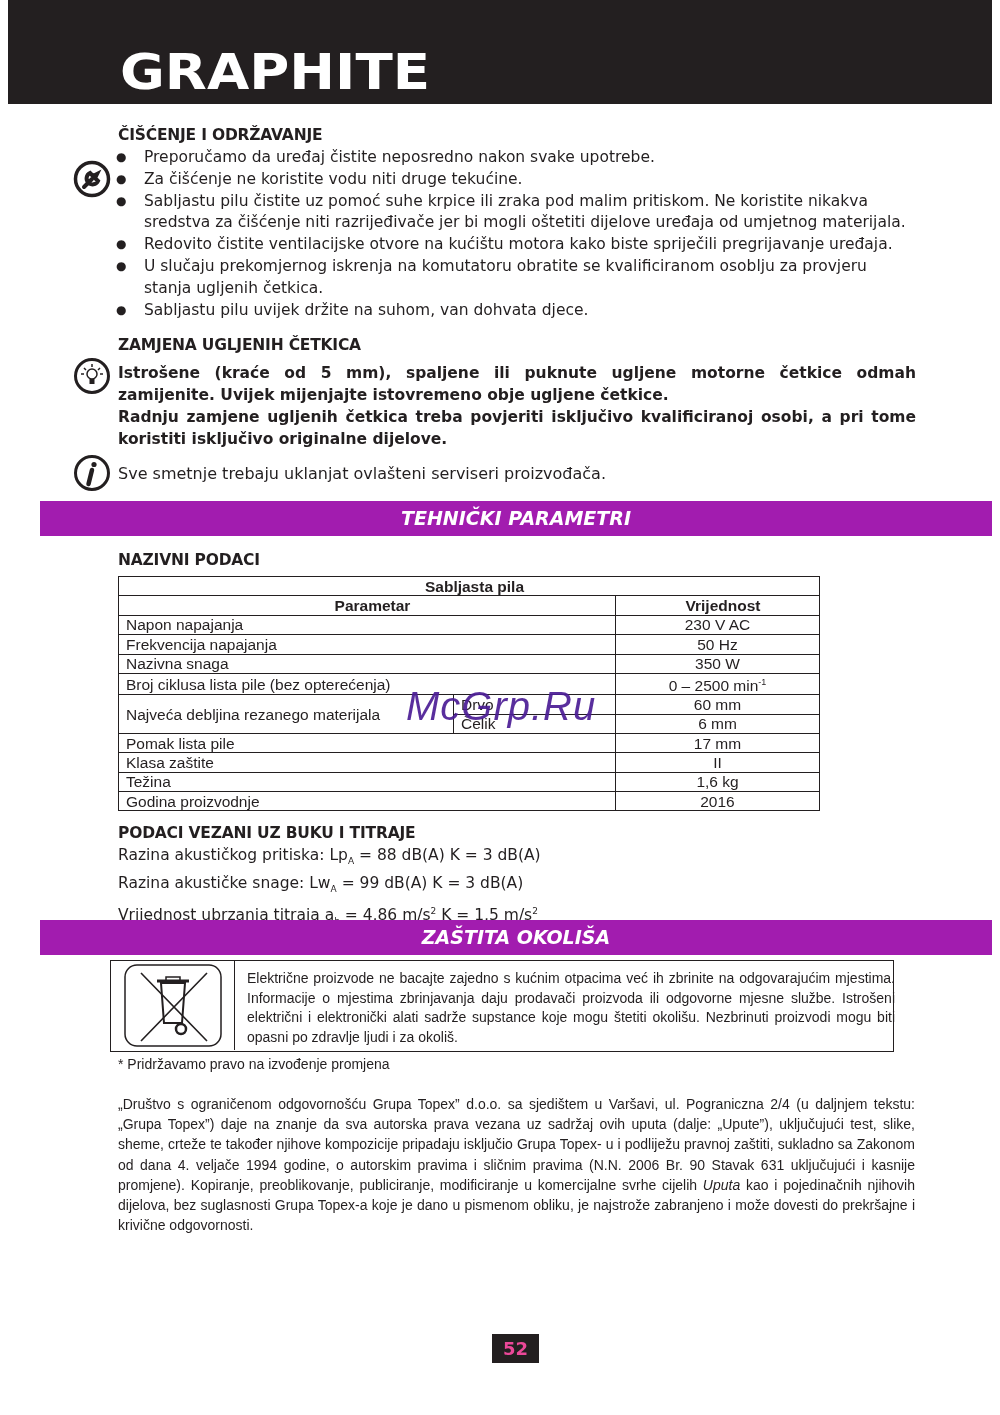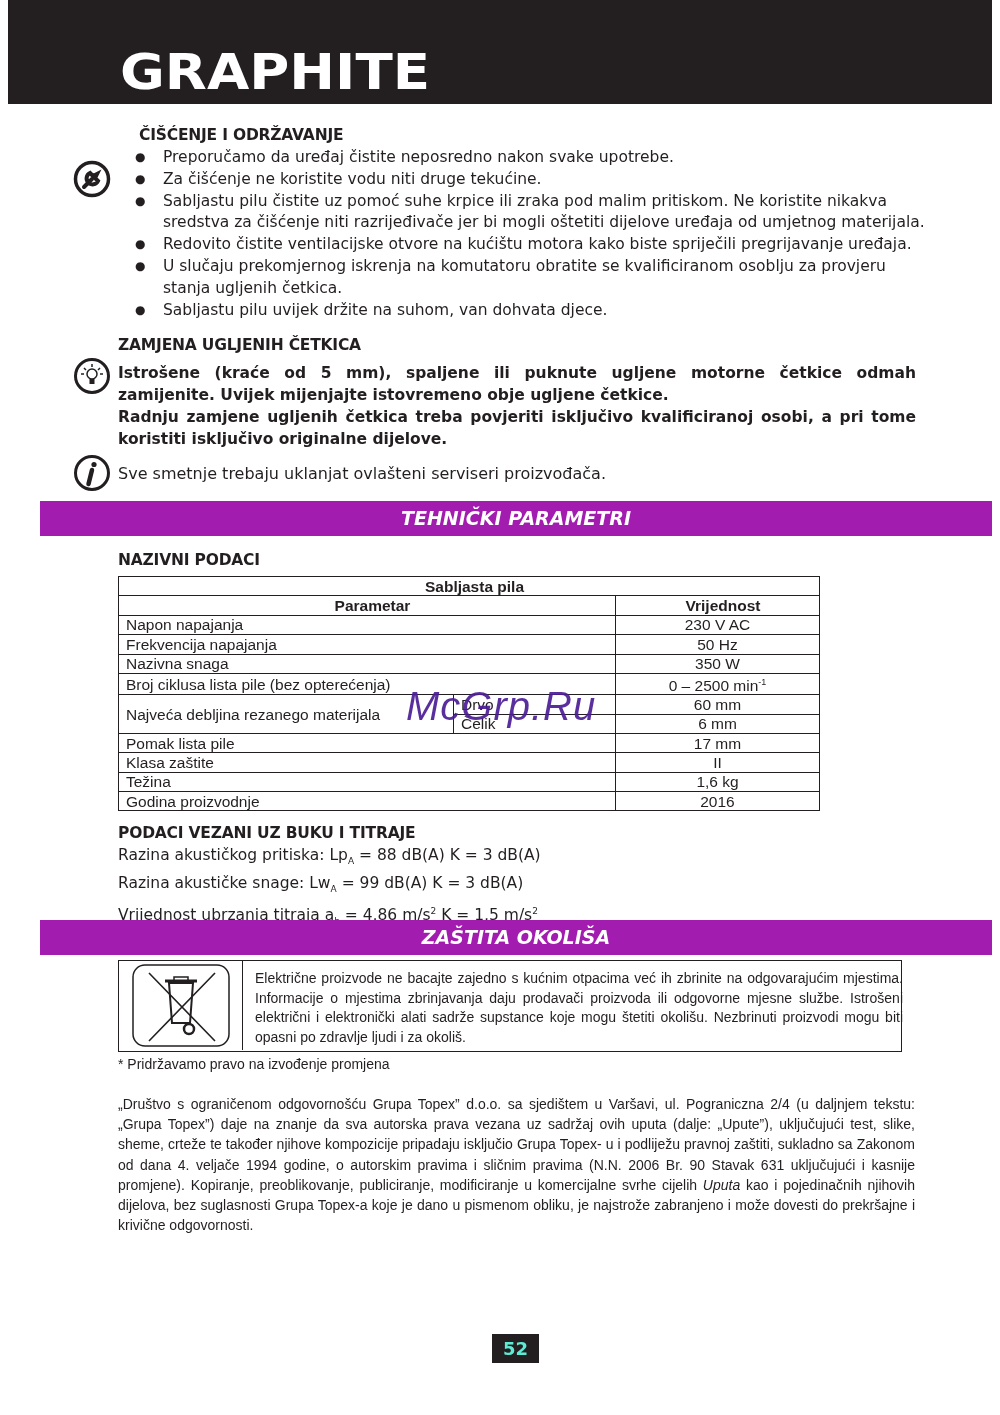--- a/index.html
+++ b/index.html
@@ -2,60 +2,60 @@
 <html><head>
 <meta charset="utf-8">
 <style>
   * { box-sizing: border-box; margin: 0; padding: 0; }
   body { width: 1000px; height: 1415px; background: #ffffff; position: relative; font-family: "DejaVu Sans", sans-serif; color: #231f20; overflow: hidden; }
   .header-bar { position: absolute; left: 8px; top: 0; width: 984px; height: 104px; background: #231f20; }
   .logo { position: absolute; left: 112px; top: 46px; height: 46px; }
   .logo svg { height: 46px; }
 
   .sec-title { position: absolute; left: 118px; font-weight: bold; font-size: 15.5px; letter-spacing: -0.2px; }
-  .bullets { position: absolute; left: 132px; top: 147px; width: 800px; list-style: none; font-size: 15.5px; line-height: 21.8px; }
+  .bullets { position: absolute; left: 113px; top: 147px; width: 800px; list-style: none; font-size: 15.5px; line-height: 21.8px; }
   .bullets li { position: relative; padding-left: 31px; }
   .bullets li::before { content: "\25CF"; position: absolute; left: 3px; top: 0; font-size: 12px; }
 
   .icon { position: absolute; }
   .note-bold { position: absolute; left: 118px; width: 798px; font-weight: bold; font-size: 15.5px; line-height: 21.8px; text-align: justify; }
   .note { position: absolute; left: 118px; font-size: 16px; }
 
   .band { position: absolute; left: 40px; width: 952px; height: 35px; background: #a21caf; color: #fff; text-align: center; font-style: italic; font-weight: bold; font-size: 19px; line-height: 35px; }
 
   table.spec { position: absolute; left: 118px; top: 576px; width: 702px; border-collapse: collapse; font-family: "Liberation Sans", sans-serif; font-size: 15.5px; }
   table.spec td { border: 1.5px solid #231f20; height: 19.4px; line-height: 17px; padding: 0 7px; }
   table.spec td.c { text-align: center; }
   table.spec td.h { font-weight: bold; text-align: center; padding-left: 18px; }
   table.spec sup { font-size: 9px; }
 
   .noise { position: absolute; left: 118px; top: 845px; font-size: 15.5px; line-height: 21.8px; }
   .noise sub { font-size: 9px; }
   .noise sup { font-size: 9px; }
 
-  .env-box { position: absolute; left: 118px; top: 960px; width: 784px; height: 92px; border: 1.5px solid #231f20; }
+  .env-box { position: absolute; left: 110px; top: 960px; width: 784px; height: 92px; border: 1.5px solid #231f20; }
   .env-icon-cell { position: absolute; left: 0; top: 0; width: 124px; height: 89px; border-right: 1.5px solid #231f20; }
   .env-text { position: absolute; left: 136px; top: 8px; width: 648px; font-family: "Liberation Sans", sans-serif; font-size: 14px; line-height: 19.5px; text-align: justify; }
   .footnote { position: absolute; left: 118px; top: 1056px; font-family: "Liberation Sans", sans-serif; font-size: 14px; }
   .legal { position: absolute; left: 118px; top: 1094px; width: 797px; font-family: "Liberation Sans", sans-serif; font-size: 14px; line-height: 20.2px; text-align: justify; }
-  .page-num { position: absolute; left: 492px; top: 1334px; width: 47px; height: 29px; background: #231f20; color: #5eead4; font-weight: bold; font-size: 18px; text-align: center; line-height: 29px; }
+  .page-num { position: absolute; left: 492px; top: 1334px; width: 47px; height: 29px; background: #231f20; color: #ec4899; font-weight: bold; font-size: 18px; text-align: center; line-height: 29px; }
   .watermark { position: absolute; left: 406px; top: 684px; color: #4c1d95; font-family: "Liberation Sans", sans-serif; font-style: italic; font-size: 40px; letter-spacing: 1px; opacity: 0.92; }
 </style>
 </head>
 <body>
 
 <div class="header-bar">
   <div class="logo">
     <svg viewBox="0 0 310 46" width="310" height="46">
       <text x="0" y="43" fill="#ffffff" font-family="DejaVu Sans, sans-serif" font-weight="bold" font-size="50" textLength="310" lengthAdjust="spacingAndGlyphs">GRAPHITE</text>
     </svg>
   </div>
 </div>
 
-<div class="sec-title" style="top:126px;margin-left:21px;">ČIŠĆENJE I ODRŽAVANJE</div>
+<div class="sec-title" style="top:126px;">ČIŠĆENJE I ODRŽAVANJE</div>
 <div class="icon" style="left:73px;top:160px;">
   <svg width="38" height="38" viewBox="0 0 38 38">
       <circle cx="19" cy="19" r="16.5" fill="none" stroke="#231f20" stroke-width="3.5"></circle>
       <path d="M11 27 L19 19 M17 13 a6 6 0 1 0 8 8 l-3 -3 l2 -4 l-4 2 z" fill="none" stroke="#231f20" stroke-width="4" stroke-linecap="round"></path>
     </svg>
 </div>
 <ul class="bullets">
   <li>Preporučamo da uređaj čistite neposredno nakon svake upotrebe.</li>
   <li>Za čišćenje ne koristite vodu niti druge tekućine.</li>
   <li>Sabljastu pilu čistite uz pomoć suhe krpice ili zraka pod malim pritiskom. Ne koristite nikakva sredstva za čišćenje niti razrijeđivače jer bi mogli oštetiti dijelove uređaja od umjetnog materijala.</li>

